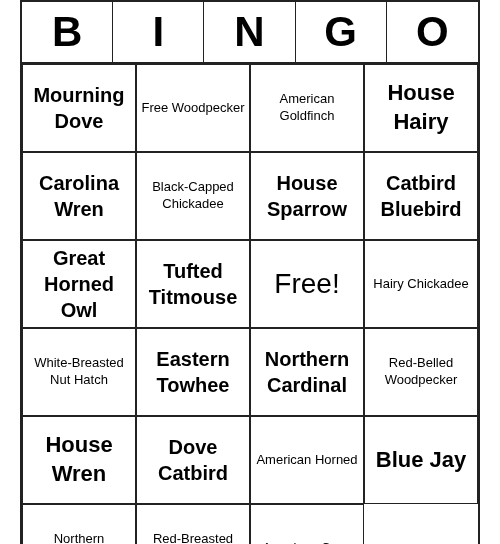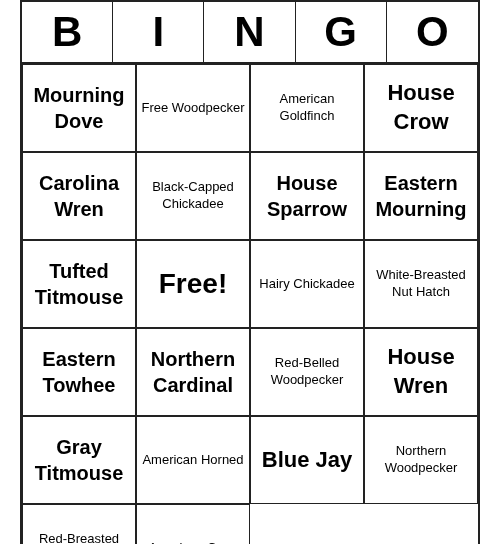--- a/index.html
+++ b/index.html
@@ -46,21 +46,21 @@
       min-height: 88px;
       font-size: 13px;
       line-height: 1.3;
     }
     .bingo-cell.large-text {
       font-size: 20px;
       font-weight: bold;
     }
     .bingo-cell.free {
       font-size: 28px;
-      font-weight: bold;
+      font-weight: normal;
     }
     .bingo-cell.xl-text {
       font-size: 22px;
       font-weight: bold;
     }
   </style>
 </head>
 <body>
 
 <div class="bingo-card">
@@ -68,33 +68,34 @@
   <div class="bingo-header-cell">B</div>
       <div class="bingo-header-cell">I</div>
       <div class="bingo-header-cell">N</div>
       <div class="bingo-header-cell">G</div>
       <div class="bingo-header-cell">O</div>
     </div>
   <div class="bingo-grid">
   <div class="bingo-cell large-text">Mourning Dove</div>
       <div class="bingo-cell">Free Woodpecker</div>
       <div class="bingo-cell">American Goldfinch</div>
-      <div class="bingo-cell xl-text">House Crow</div>
+      <div class="bingo-cell xl-text">House Hairy</div>
       <div class="bingo-cell large-text">Carolina Wren</div>
       <div class="bingo-cell">Black-Capped Chickadee</div>
       <div class="bingo-cell large-text">House Sparrow</div>
-      <div class="bingo-cell large-text">Eastern Mourning</div>
+      <div class="bingo-cell large-text">Catbird Bluebird</div>
+      <div class="bingo-cell large-text">Great Horned Owl</div>
       <div class="bingo-cell large-text">Tufted Titmouse</div>
       <div class="bingo-cell free">Free!</div>
       <div class="bingo-cell">Hairy Chickadee</div>
       <div class="bingo-cell">White-Breasted Nut Hatch</div>
       <div class="bingo-cell large-text">Eastern Towhee</div>
       <div class="bingo-cell large-text">Northern Cardinal</div>
       <div class="bingo-cell">Red-Belled Woodpecker</div>
       <div class="bingo-cell xl-text">House Wren</div>
-      <div class="bingo-cell large-text">Gray Titmouse</div>
+      <div class="bingo-cell large-text">Dove Catbird</div>
       <div class="bingo-cell">American Horned</div>
       <div class="bingo-cell xl-text">Blue Jay</div>
       <div class="bingo-cell">Northern Woodpecker</div>
       <div class="bingo-cell">Red-Breasted Nut Junco</div>
       <div class="bingo-cell">American Crow</div>
     </div>
 </div>
 
 </body></html>

